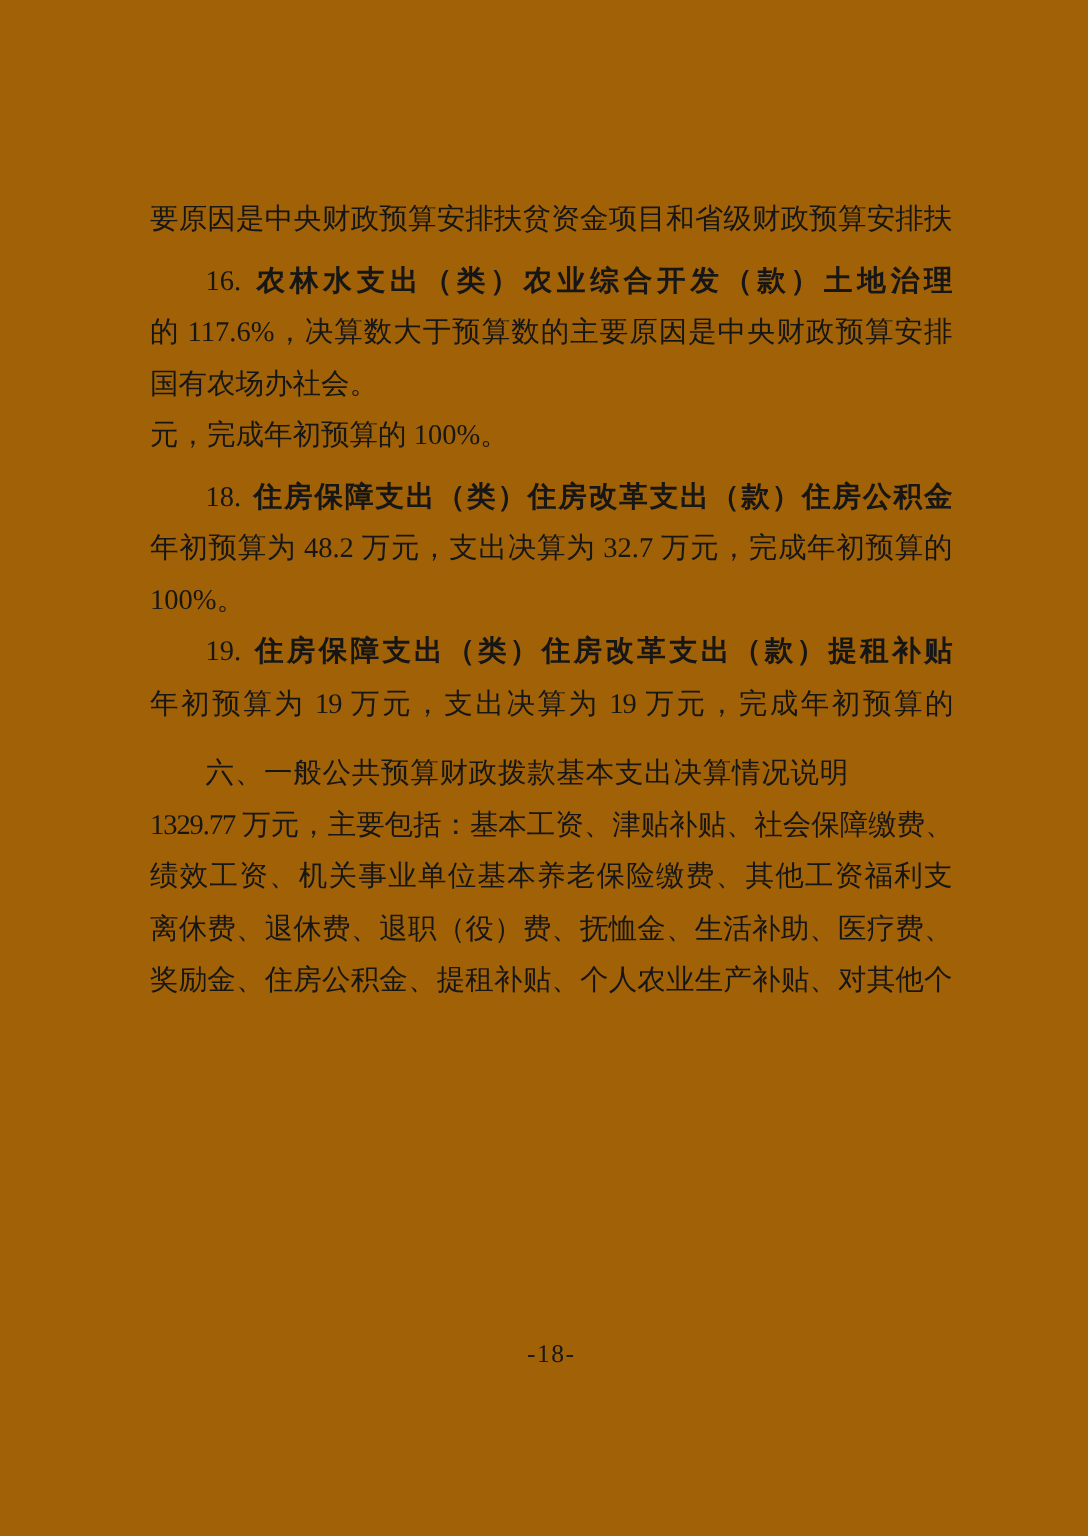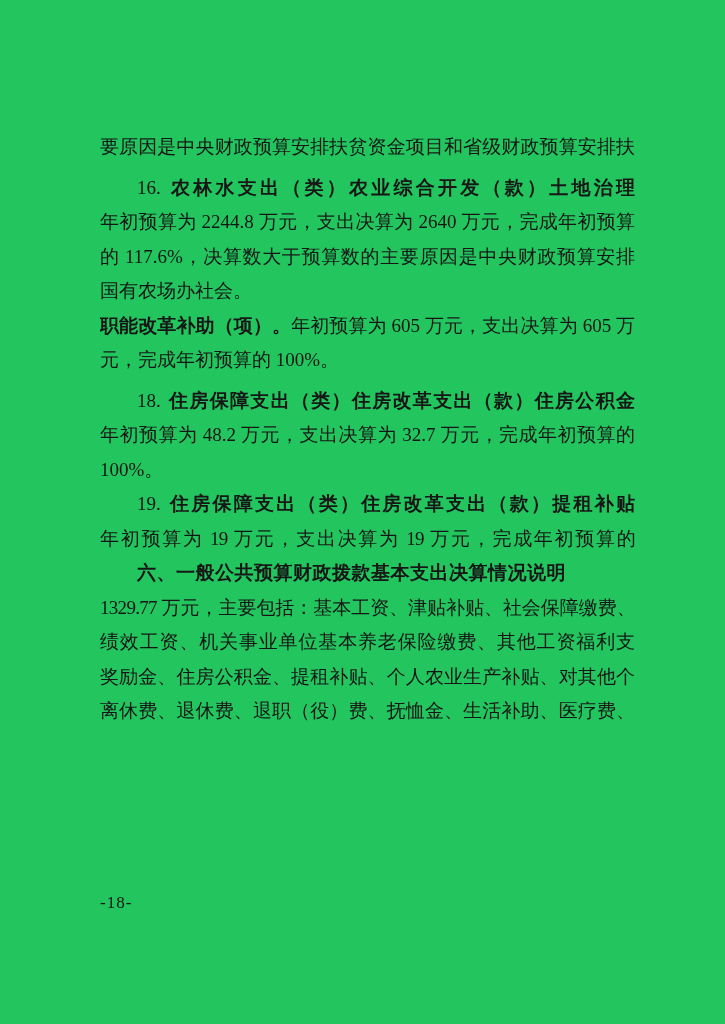--- a/index.html
+++ b/index.html
@@ -4,21 +4,21 @@
 <style>
   html, body {
     margin: 0;
     padding: 0;
     background: #ffffff;
   }
   .page {
     position: relative;
     width: 725px;
     height: 1024px;
-    background: #22c55e;
+    background: #a16207;
     color: #161616;
     font-family: "Liberation Serif", "DejaVu Serif", serif;
     overflow: hidden;
   }
   .textblock {
     position: absolute;
     left: 100px;
     top: 130px;
     width: 535px;
   }
@@ -44,56 +44,54 @@
     letter-spacing: -0.7px;
   }
   .b {
     font-weight: 700;
   }
   .num {
     margin-right: 7px;
   }
   .heading-sans {
     font-family: "Liberation Sans", "DejaVu Sans", sans-serif;
-    font-weight: 700;
+    font-weight: 400;
     letter-spacing: 0.5px;
+    margin-top: 12px;
   }
   .pagenum {
     position: absolute;
     left: 100px;
     top: 893px;
     width: 535px;
+    text-align: center;
     font-size: 17px;
     letter-spacing: 1px;
     color: #161616;
   }
 </style>
 </head>
 <body>
 
 <div class="page">
   <div class="textblock">
 
     <div>
       <div class="line">要原因是中央财政预算安排扶贫资金项目和省级财政预算安排扶</div>
     </div>
 
     <div>
       <div class="line indent gap">
         <span class="num">16.</span><span class="b">农林水支出（类）农业综合开发（款）土地治理（项）。</span>
       </div>
-      <div class="line">年初预算为 2244.8 万元，支出决算为 2640 万元，完成年初预算</div>
       <div class="line">的 117.6%，决算数大于预算数的主要原因是中央财政预算安排农</div>
       <div class="line short">国有农场办社会。</div>
     </div>
 
     <div>
-      <div class="line">
-        <span class="b">职能改革补助（项）。</span><span>年初预算为 605 万元，支出决算为 605 万</span>
-      </div>
       <div class="line short">元，完成年初预算的 100%。</div>
     </div>
 
     <div>
       <div class="line indent gap">
         <span class="num">18.</span><span class="b">住房保障支出（类）住房改革支出（款）住房公积金（项）。</span>
       </div>
       <div class="line">年初预算为 48.2 万元，支出决算为 32.7 万元，完成年初预算的</div>
       <div class="line short">100%。</div>
     </div>
@@ -103,20 +101,20 @@
         <span class="num">19.</span><span class="b">住房保障支出（类）住房改革支出（款）提租补贴（项）。</span>
       </div>
       <div class="line tight">年初预算为 19 万元，支出决算为 19 万元，完成年初预算的 100%。</div>
     </div>
 
     <div class="line indent short heading-sans">六、一般公共预算财政拨款基本支出决算情况说明</div>
 
     <div>
       <div class="line tight">1329.77 万元，主要包括：基本工资、津贴补贴、社会保障缴费、</div>
       <div class="line">绩效工资、机关事业单位基本养老保险缴费、其他工资福利支出、</div>
+      <div class="line">离休费、退休费、退职（役）费、抚恤金、生活补助、医疗费、</div>
       <div class="line">奖励金、住房公积金、提租补贴、个人农业生产补贴、对其他个</div>
-      <div class="line">离休费、退休费、退职（役）费、抚恤金、生活补助、医疗费、</div>
     </div>
 
   </div>
 
   <div class="pagenum">-18-</div>
 </div>
 
 </body></html>

